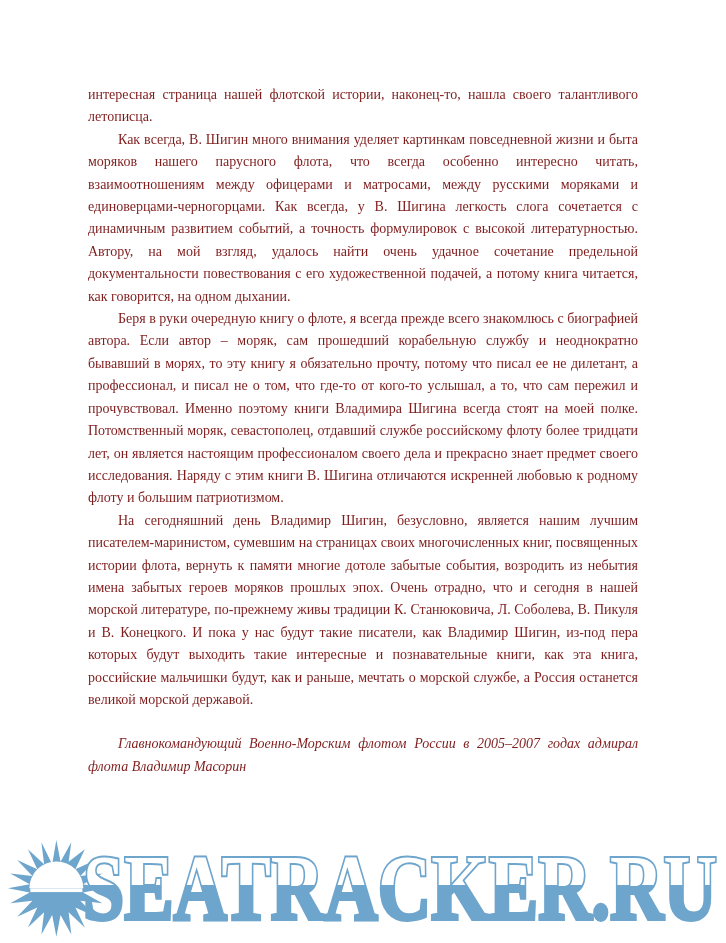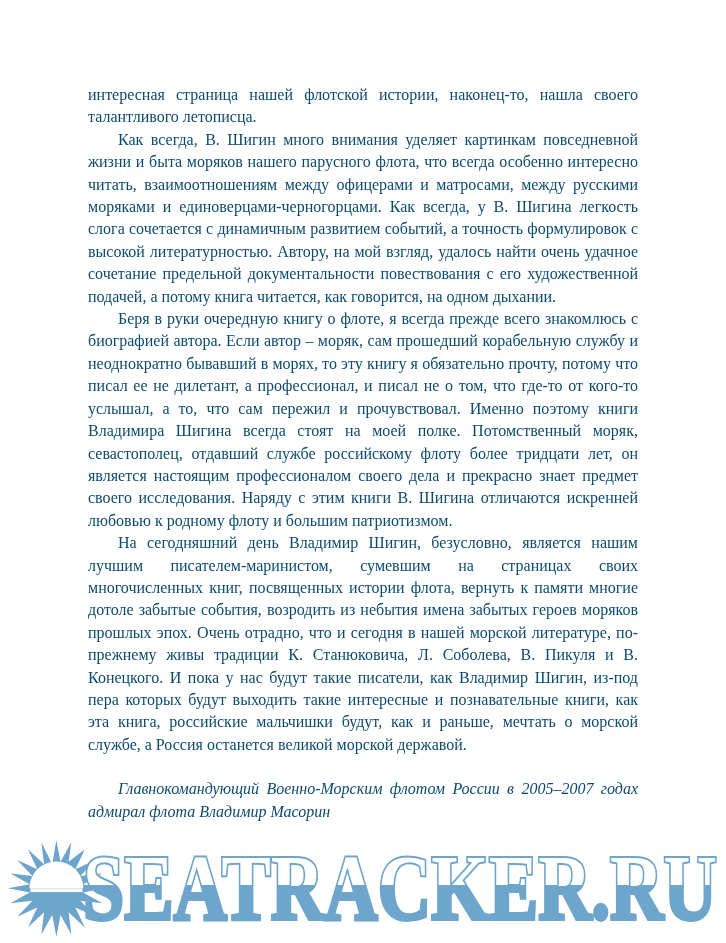--- a/index.html
+++ b/index.html
@@ -11,22 +11,22 @@
   }
   .page {
     position: relative;
     width: 726px; height: 943px;
     background: #ffffff;
   }
   .body-text {
     position: absolute;
     left: 88px; top: 84px;
     width: 550px;
-    color: #0c4a6e;
-    font-size: 16px;
+    color: #7f1d1d;
+    font-size: 14px;
     line-height: 22.4px;
     text-align: justify;
   }
   .para { margin: 0; text-indent: 30px; }
   .para.no-indent { text-indent: 0; }
   .signature {
     margin: 22px 0 0 0;
     text-indent: 30px;
     font-style: italic;
     text-align: justify;

